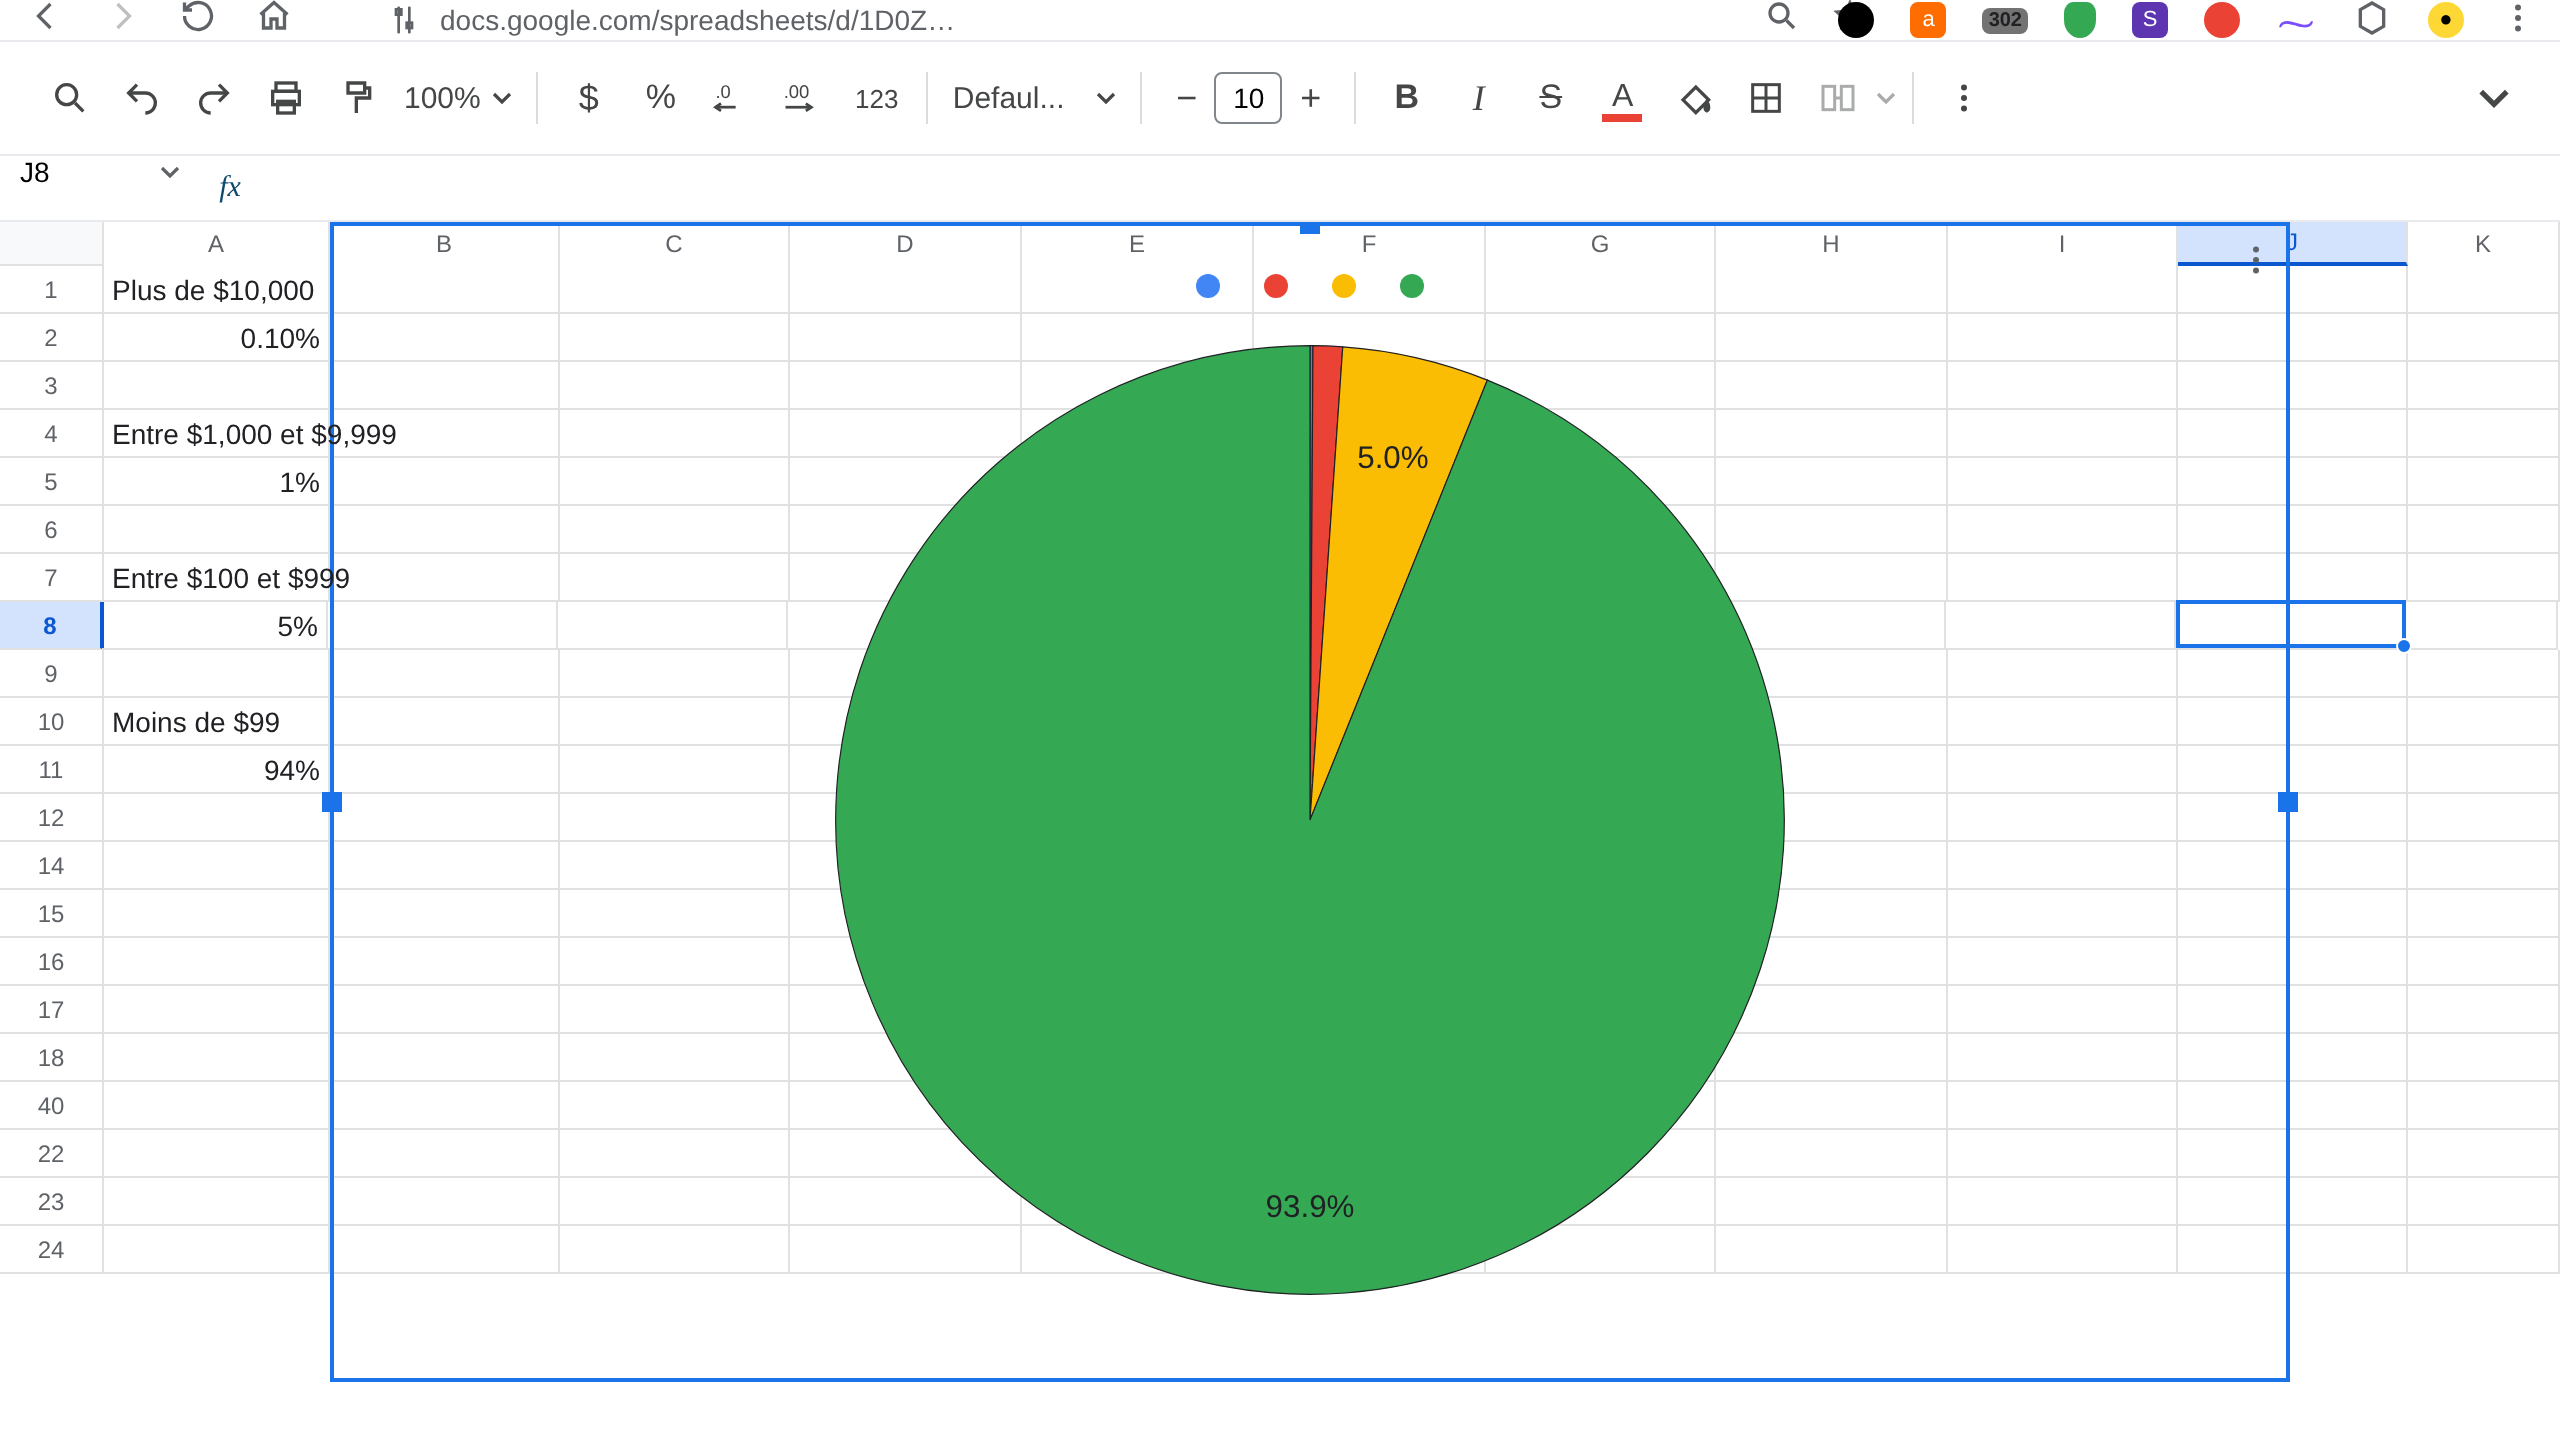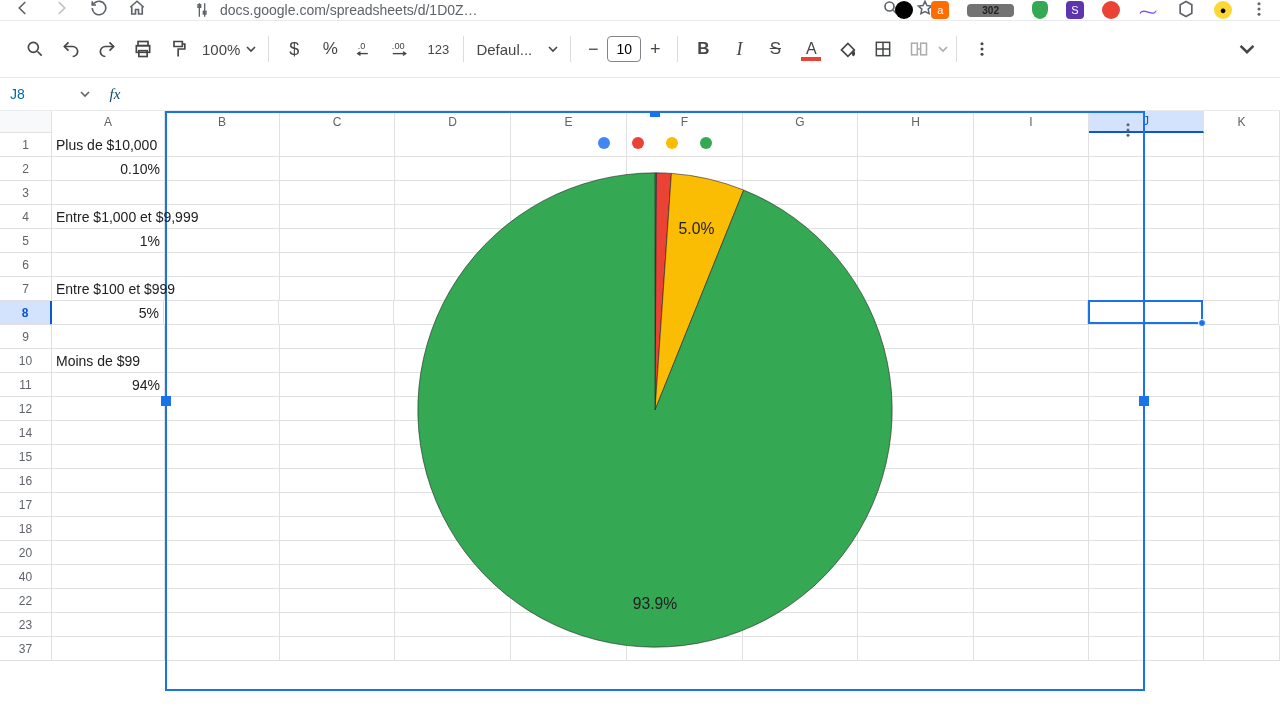--- a/index.html
+++ b/index.html
@@ -6,41 +6,41 @@
   *{box-sizing:border-box}
 
   
   .browser-bar{height:20px;display:flex;align-items:center;gap:16px;padding:0 14px;background:#fff;border-bottom:1px solid rgba(0,0,0,0);position:relative}
   .browser-bar .nav-icons{display:flex;gap:20px;align-items:center;color:#5f6368}
   .browser-bar .url-pill{flex:none;display:flex;align-items:center;gap:10px;background:#f1f3f4;background:transparent;color:#5f6368;font-size:14px;padding:0 6px}
   .browser-bar .url-pill .url-text{max-width:260px;overflow:hidden;text-overflow:ellipsis;white-space:nowrap;color:#5f6368}
   .browser-bar .right-ext{position:absolute;right:12px;top:0;height:20px;display:flex;align-items:center;gap:18px}
   .ext-dot{width:18px;height:18px;border-radius:50%;display:flex;align-items:center;justify-content:center;font-size:11px;color:#fff}
   .ext-square{width:18px;height:18px;border-radius:4px;display:flex;align-items:center;justify-content:center;font-size:11px;color:#fff}
-  .ext-badge{font-size:10px;background:#737373;color:#202124;border-radius:4px;padding:1px 15px;font-weight:bold}
+  .ext-badge{font-size:10px;background:#737373;color:#202124;border-radius:4px;padding:1px 3px;font-weight:bold}
   .hr-top{height:1px;background:#e8eaed}
 
   
   .toolbar{height:56px;display:flex;align-items:center;gap:2px;padding:0 18px;color:#444746}
   .tbtn{width:34px;height:34px;border-radius:6px;display:flex;align-items:center;justify-content:center;color:#444746}
   .zoom{display:flex;align-items:center;gap:6px;padding:0 4px;font-size:15px;color:#444746}
   .font-box{display:flex;align-items:center;gap:6px;font-size:15px;padding:0 4px;min-width:90px}
   .font-size-ctl{display:flex;align-items:center;gap:0}
   .fs-btn{width:28px;height:28px;display:flex;align-items:center;justify-content:center;border-radius:4px;color:#444746;font-size:18px}
   .fs-input{width:34px;height:26px;border:1px solid #80868b;border-radius:4px;text-align:center;font-size:14px;padding:0}
   .tb-divider{width:1px;height:26px;background:#dadce0;margin:0 6px}
   .toolbar .chev-down{width:30px;height:30px;margin-left:auto;display:flex;align-items:center;justify-content:center;color:#444746}
   .toolbar svg{display:block}
   .toolbar .lbl-123{font-size:13px;color:#444746;padding:0 4px}
   .text-color-btn{position:relative}
   .text-color-btn .bar{position:absolute;left:7px;right:7px;bottom:5px;height:4px;background:#000}
 
   
   .formula-row{height:34px;border-top:1px solid #e8eaed;border-bottom:1px solid #e8eaed;display:flex;align-items:center}
-  .name-box{width:100px;height:100%;display:flex;align-items:center;padding:0 10px;font-size:14px;color:#0369a1;gap:8px;position:relative}
+  .name-box{width:100px;height:100%;display:flex;align-items:flex-start;padding:0 10px;font-size:14px;color:#000000;gap:8px;position:relative}
   .name-box .dd{position:absolute;right:10px;color:#5f6368}
   .fx{width:30px;display:flex;align-items:center;justify-content:center;color:#0c4a6e;font-style:italic;font-family:Liberation Serif, serif;font-size:15px}
   .formula-input{flex:1;height:100%;border:none;outline:none;font-size:14px;padding:0 6px}
 
   
   .sheet{position:relative;height:calc(720px - 20px - 1px - 56px - 34px);overflow:hidden}
   .col-headers{display:flex;height:22px;background:#fff;border-bottom:1px solid #e1e1e1}
   .corner{width:52px;height:22px;border-right:1px solid #e1e1e1;border-bottom:1px solid #e1e1e1;background:#f8f9fa}
   .ch{height:22px;border-right:1px solid #e1e1e1;display:flex;align-items:center;justify-content:center;font-size:12px;color:#5f6368;background:#fff}
   .ch.sel{background:#d3e3fd;color:#0b57d0;font-weight:500;border-bottom:2px solid #0b57d0;margin-bottom:-1px}
@@ -513,34 +513,20 @@
         <div class="cell wD"></div>
         <div class="cell wE"></div>
         <div class="cell wF"></div>
         <div class="cell wG"></div>
         <div class="cell wH"></div>
         <div class="cell wI"></div>
         <div class="cell wJ"></div>
         <div class="cell wK"></div>
       </div>
       <div class="row">
-        <div class="rh">20</div>
-        <div class="cell wA"></div>
-        <div class="cell wB"></div>
-        <div class="cell wC"></div>
-        <div class="cell wD"></div>
-        <div class="cell wE"></div>
-        <div class="cell wF"></div>
-        <div class="cell wG"></div>
-        <div class="cell wH"></div>
-        <div class="cell wI"></div>
-        <div class="cell wJ"></div>
-        <div class="cell wK"></div>
-      </div>
-      <div class="row">
         <div class="rh">40</div>
         <div class="cell wA"></div>
         <div class="cell wB"></div>
         <div class="cell wC"></div>
         <div class="cell wD"></div>
         <div class="cell wE"></div>
         <div class="cell wF"></div>
         <div class="cell wG"></div>
         <div class="cell wH"></div>
         <div class="cell wI"></div>
@@ -569,21 +555,21 @@
         <div class="cell wD"></div>
         <div class="cell wE"></div>
         <div class="cell wF"></div>
         <div class="cell wG"></div>
         <div class="cell wH"></div>
         <div class="cell wI"></div>
         <div class="cell wJ"></div>
         <div class="cell wK"></div>
       </div>
       <div class="row">
-        <div class="rh">37</div>
+        <div class="rh">24</div>
         <div class="cell wA"></div>
         <div class="cell wB"></div>
         <div class="cell wC"></div>
         <div class="cell wD"></div>
         <div class="cell wE"></div>
         <div class="cell wF"></div>
         <div class="cell wG"></div>
         <div class="cell wH"></div>
         <div class="cell wI"></div>
         <div class="cell wJ"></div>

